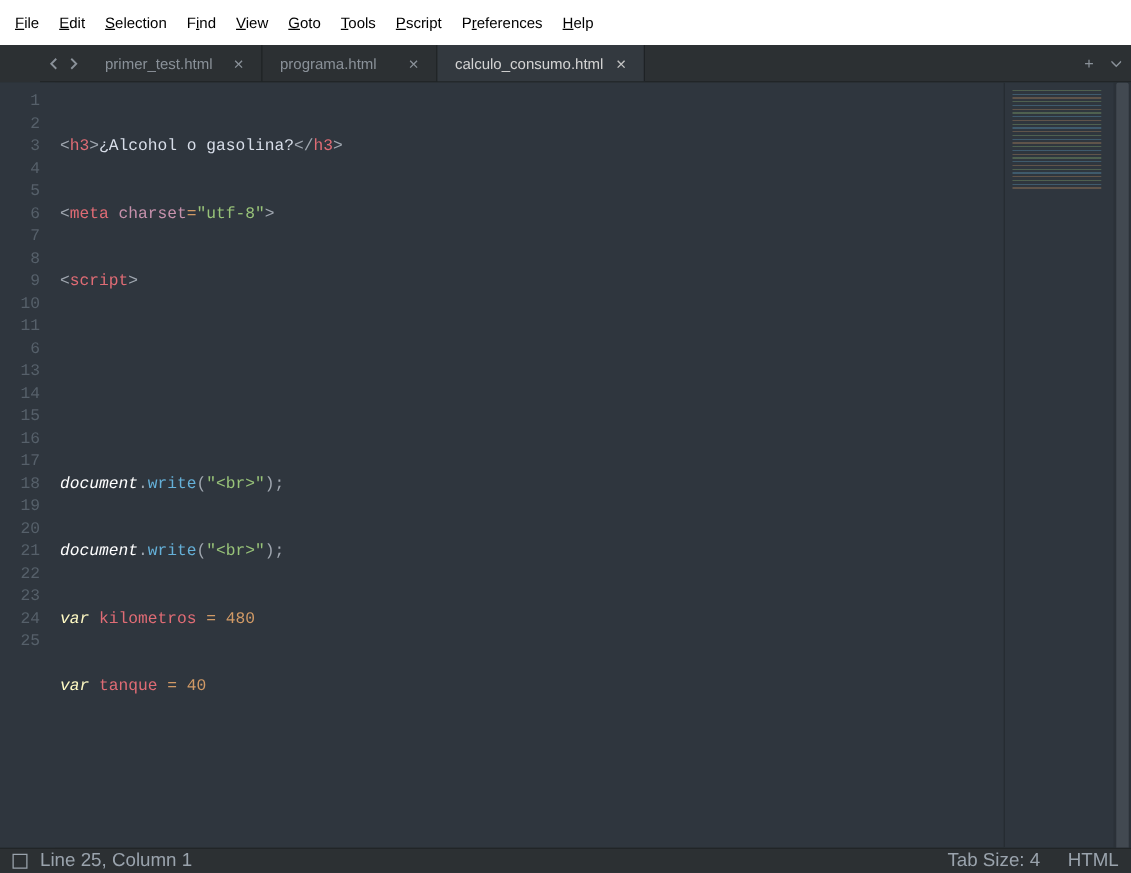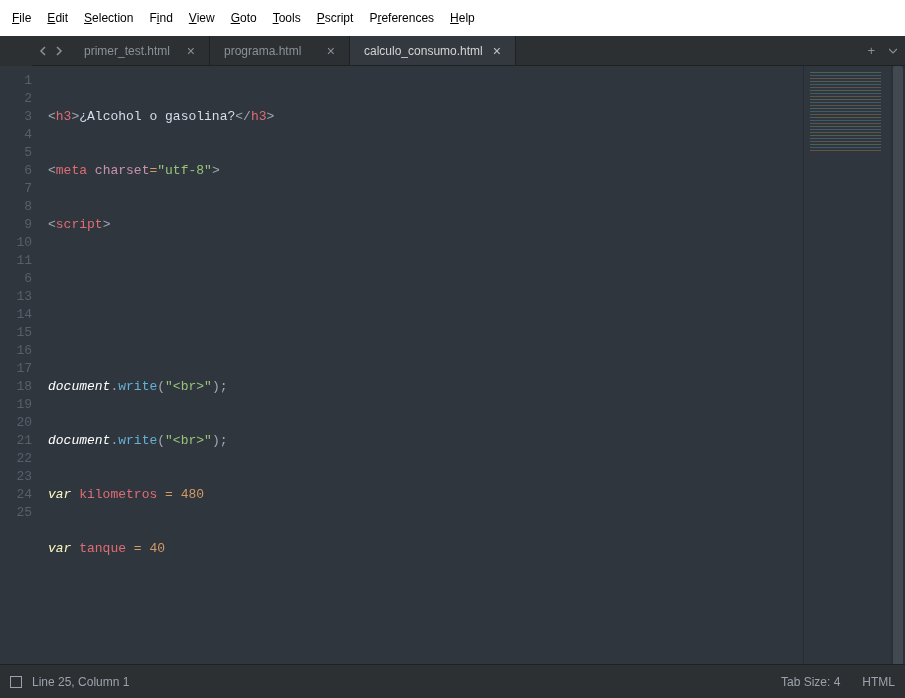--- a/index.html
+++ b/index.html
@@ -145,27 +145,27 @@
 .scrollbar .thumb {
   position: absolute;
   top: 0;
   left: 2px;
   right: 2px;
   height: 620px;
   background: #424951;
   border-radius: 2px;
 }
 .statusbar {
-  height: 34px;
+  height: 20px;
   background: #2c3033;
   border-top: 1px solid #1e2225;
   display: flex;
   align-items: center;
   color: #9aa3ad;
-  font-size: 12px;
+  font-size: 15px;
   padding: 0 10px;
 }
 .status-icon {
   width: 12px;
   height: 12px;
   border: 1px solid #9aa3ad;
   margin-right: 10px;
 }
 .status-spacer { flex: 1; }
 .status-item { margin-left: 22px; }

